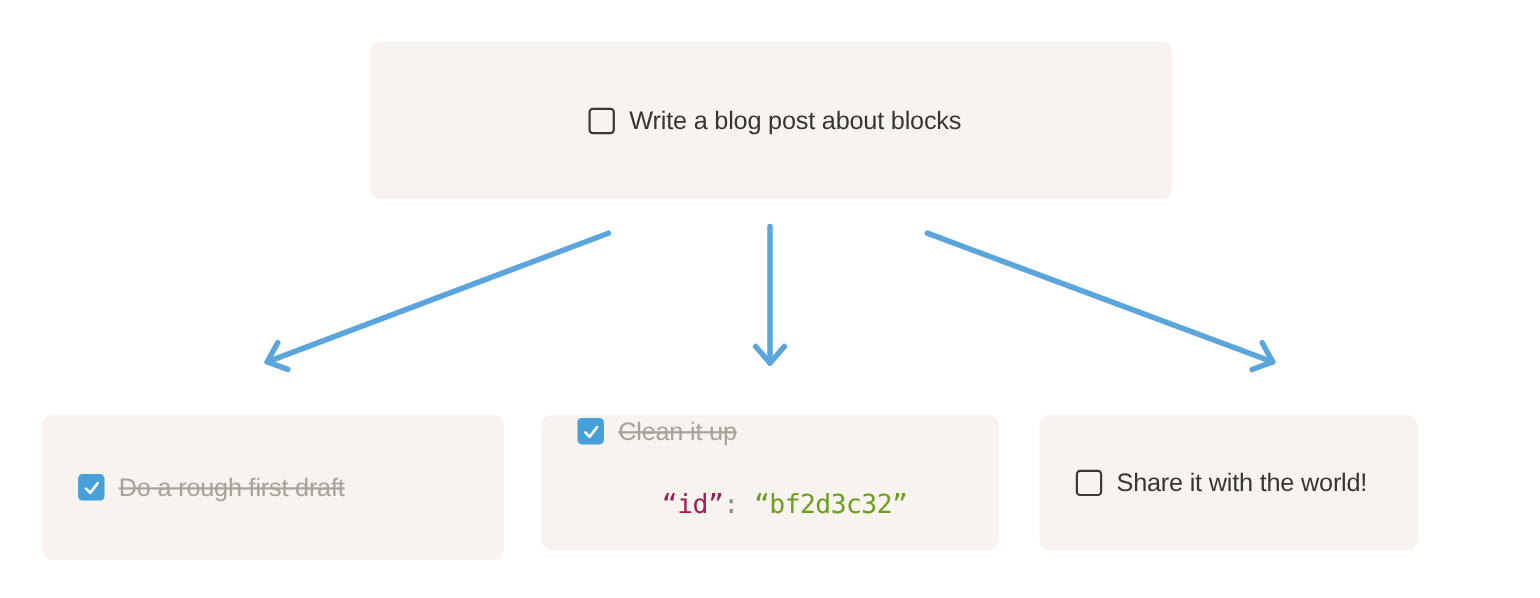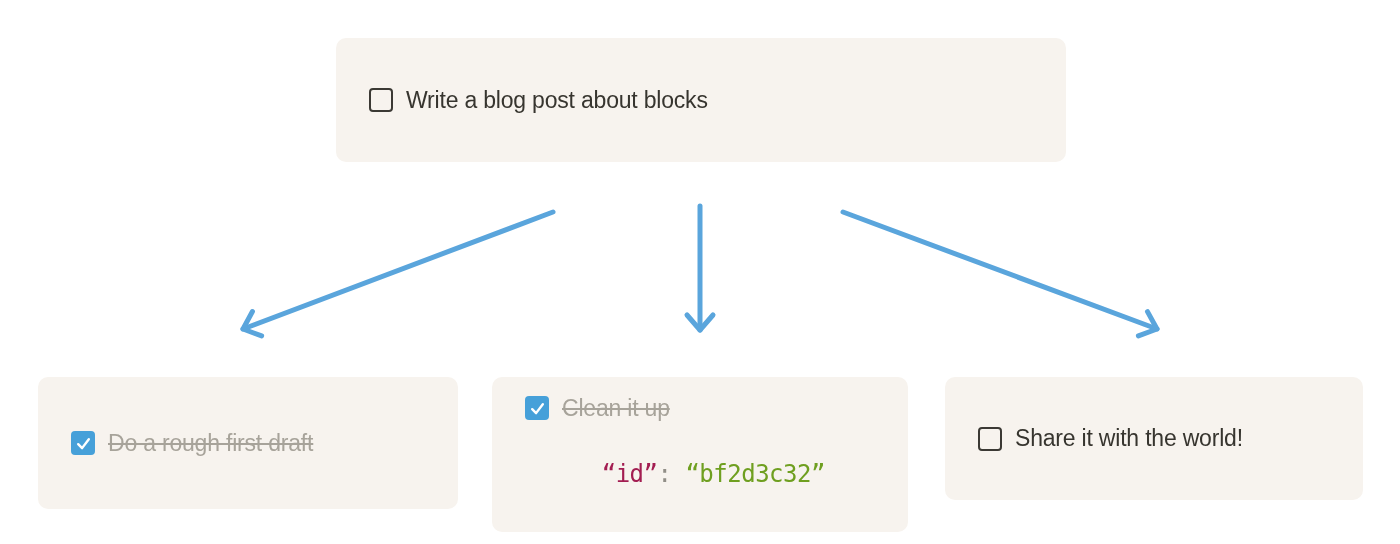--- a/index.html
+++ b/index.html
@@ -18,24 +18,24 @@
     position: absolute;
     background: var(--card-bg, #f7f3ee);
     border-radius: 10px;
     display: flex;
     flex-direction: column;
     justify-content: center;
     gap: 13px;
     padding: 0 26px;
     box-sizing: border-box;
   }
-  #parent-card  { left: 336px; top: 38px;  width: 730px; height: 124px; }
+  #parent-card  { left: 336px; top: 38px;  width: 730px; height: 143px; align-items: center; }
   #child-card-0 { left: 38px;  top: 377px; width: 420px; height: 132px; }
-  #child-card-1 { left: 492px; top: 377px; width: 416px; height: 155px; }
-  #child-card-2 { left: 945px; top: 377px; width: 418px; height: 123px; }
+  #child-card-1 { left: 492px; top: 377px; width: 416px; height: 123px; }
+  #child-card-2 { left: 945px; top: 377px; width: 344px; height: 123px; }
 
   .todo-row {
     display: flex;
     align-items: center;
     gap: 13px;
     margin-left: 7px;
   }
   .checkbox {
     width: 24px; height: 24px;
     box-sizing: border-box;

